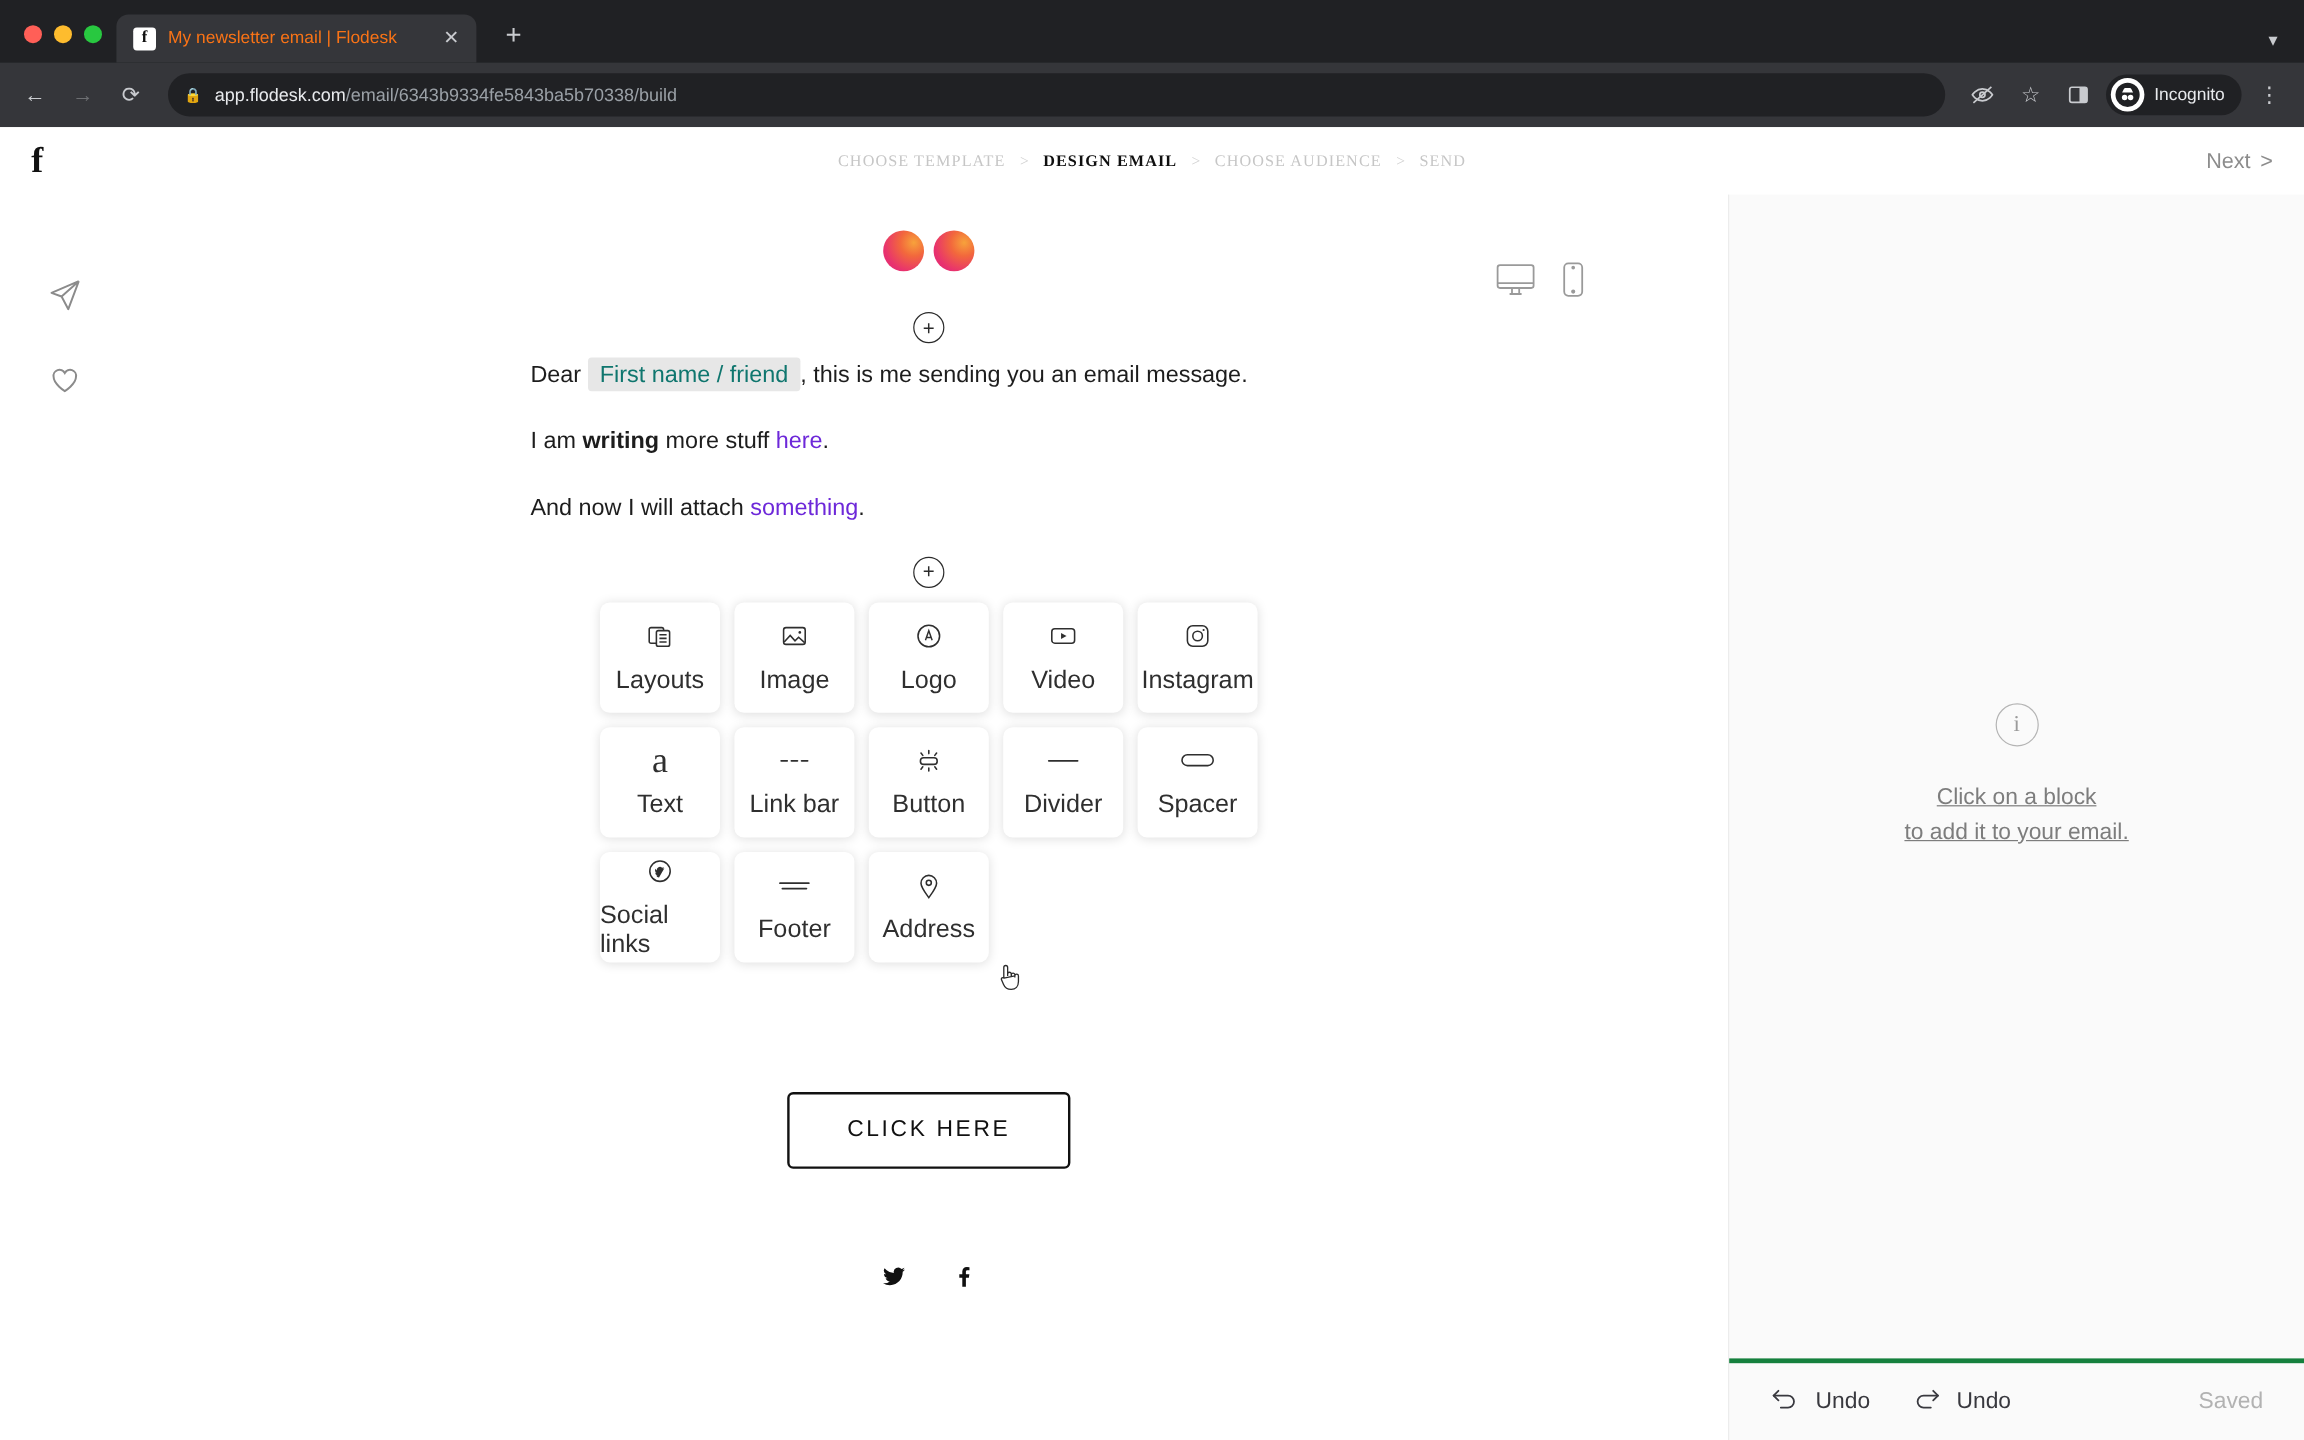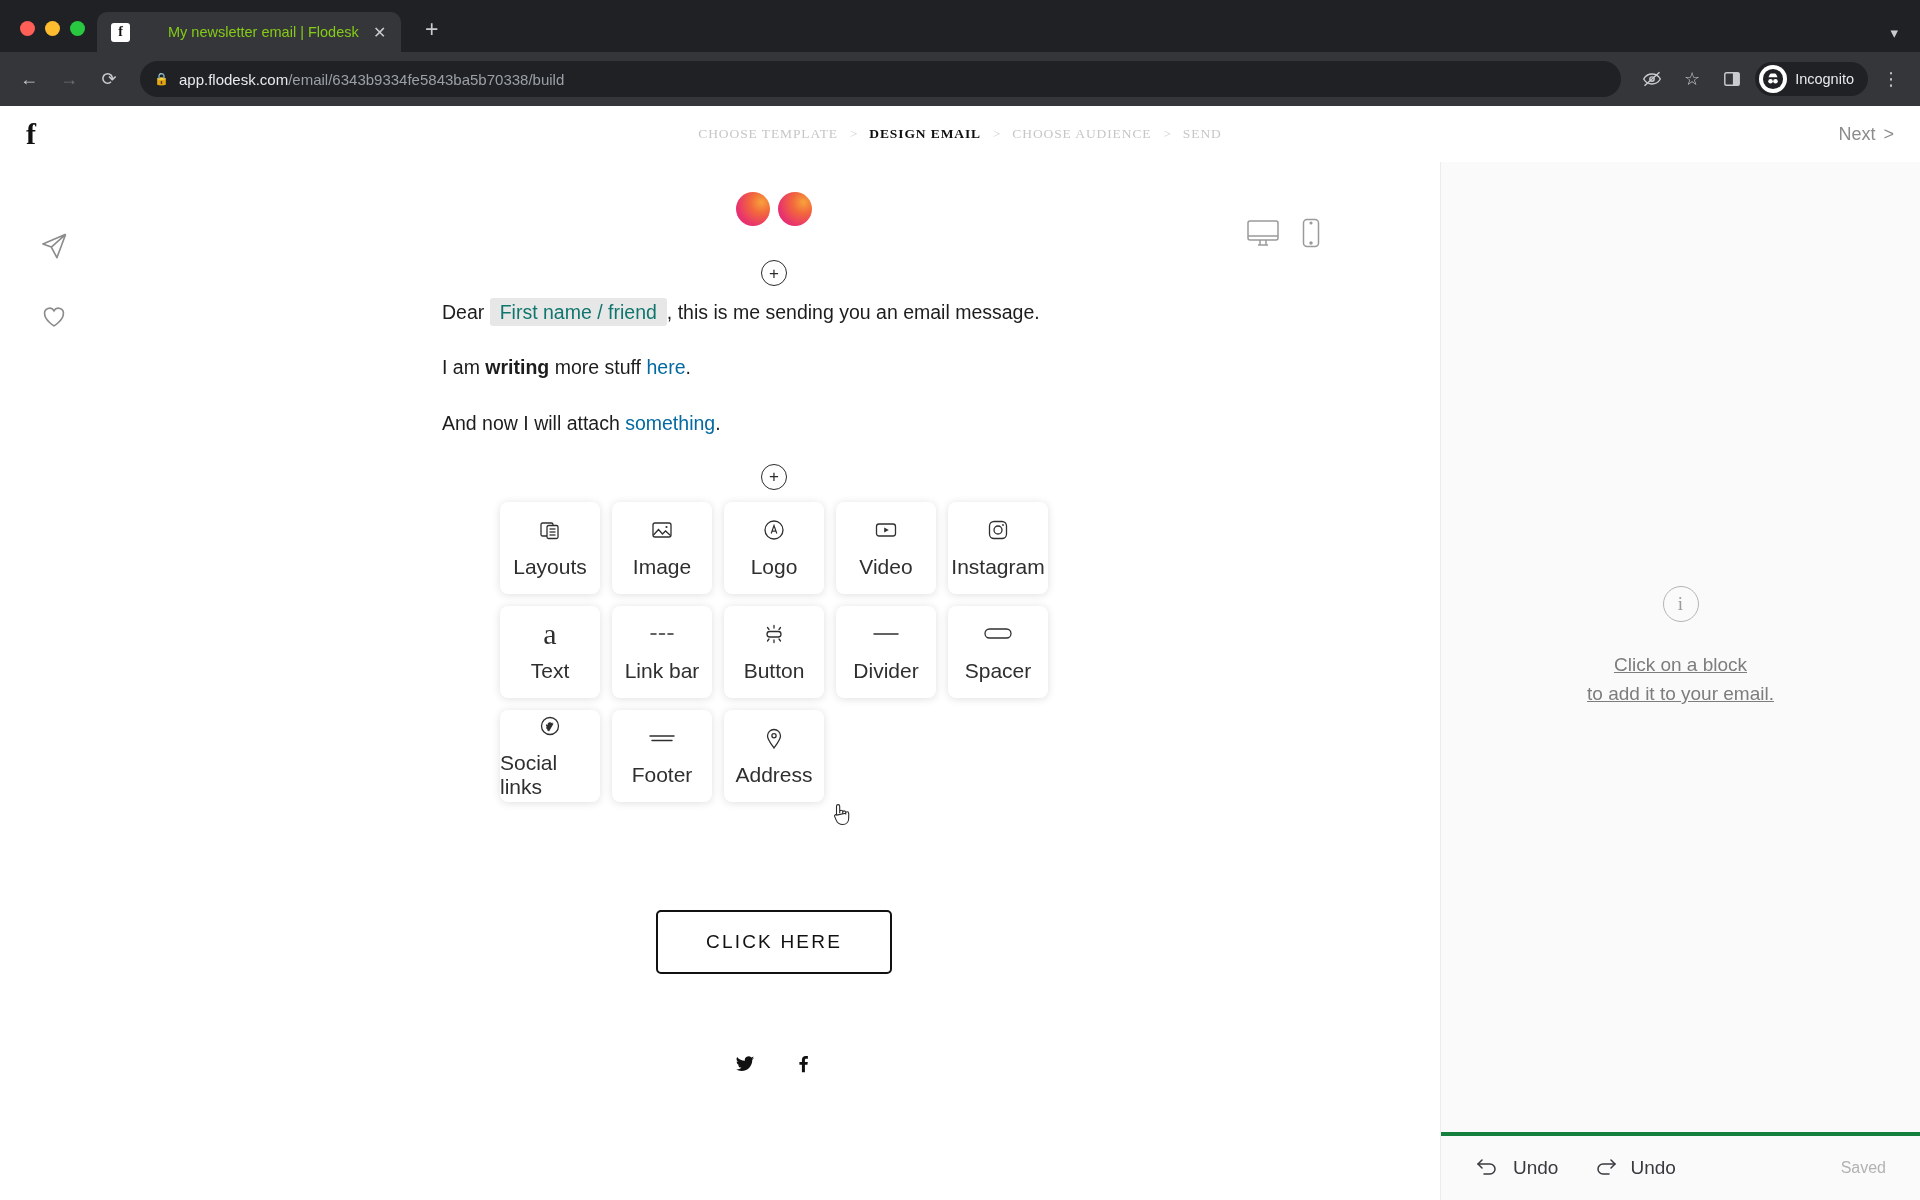--- a/index.html
+++ b/index.html
@@ -29,22 +29,22 @@
     display: flex; align-items: center; gap: 10px;
     padding: 0 10px 0 14px; position: relative;
   }
   .tab-favicon {
     width: 19px; height: 19px; background: #fff; border-radius: 3px;
     display:flex; align-items:center; justify-content:center;
     font-weight: bold; font-size: 14px; color:#111; flex: none;
     font-family: "Liberation Serif", serif;
   }
   .tab-title {
-    color: #84cc16; font-size: 14.5px; white-space: nowrap; overflow: hidden;
-    text-overflow: ellipsis; flex: 1; margin-left: 28px;
+    color: #f97316; font-size: 14.5px; white-space: nowrap; overflow: hidden;
+    text-overflow: ellipsis; flex: 1;
   }
   .tab-close { color:#c9cbcf; font-size: 16px; width:22px; height:22px;
     display:flex;align-items:center;justify-content:center; border-radius:50%; flex:none;}
   .newtab { color: #c9cbcf; font-size: 23px; margin-left: 16px; margin-bottom: 8px;
     width: 30px; height:30px; display:flex;align-items:center;justify-content:center;}
   .chev-right { margin-left:auto; color:#c9cbcf; margin-bottom: 10px; margin-right: 22px; font-size: 15px;}
 
   .toolbar {
     height: 54px; background:#35363a; display:flex; align-items:center;
     gap: 6px; padding: 0 12px; flex:none;
@@ -122,21 +122,21 @@
     display:flex; align-items:center; justify-content:center;
     font-size: 17px; color:#2b2b2b; line-height:1;
   }
   .para {
     font-size: 19.5px; color:#1d1d1d; line-height: 1.5; padding: 0 28px; margin-bottom: 26px;
   }
   .merge-tag {
     background:#e7e7e7; border-radius:3px; padding: 3px 10px; color:#0f766e;
   }
   .para b { font-weight: bold; }
-  .para .lnk { color:#0369a1; }
+  .para .lnk { color:#6d28d9; }
 
   
   .picker { display:flex; flex-direction:column; align-items:center; gap: 12px; margin-top: 10px;}
   .picker-row { display:flex; gap: 12px; }
   .block-card {
     width: 100px; height: 92px; background:#fff; border-radius: 8px;
     box-shadow: 0 1px 9px rgba(0,0,0,0.13);
     display:flex; flex-direction:column; align-items:center; justify-content:center; gap: 12px;
   }
   .block-icon { height: 26px; display:flex; align-items:center; justify-content:center; color:#2f2f2f;}
@@ -163,21 +163,21 @@
     width: 36px; height: 36px; border-radius:50%; border:1.4px solid #b4b4b4;
     display:flex; align-items:center; justify-content:center;
     color:#9b9b9b; font-size: 19px; font-family:"Liberation Serif", serif;
   }
   .rp-text { text-align:center; font-size: 19px; color:#7d7d7d; line-height: 1.55; text-decoration: underline; }
   .rp-footer {
     height: 68px; border-top: 4px solid #15803d; display:flex; align-items:center;
     gap: 34px; padding: 2px 34px;
   }
   .rp-action { display:flex; align-items:center; gap: 12px; font-size: 19px; color:#39393f; }
-  .saved { margin-left:auto; font-size: 16px; color:#b2b2b2; }
+  .saved { margin-left:auto; font-size: 19px; color:#b2b2b2; }
 </style>
 </head>
 <body>
 
 <div class="browser">
 
   <div class="tabstrip">
     <div class="traffic">
       <span class="dot red"></span>
       <span class="dot yellow"></span>

